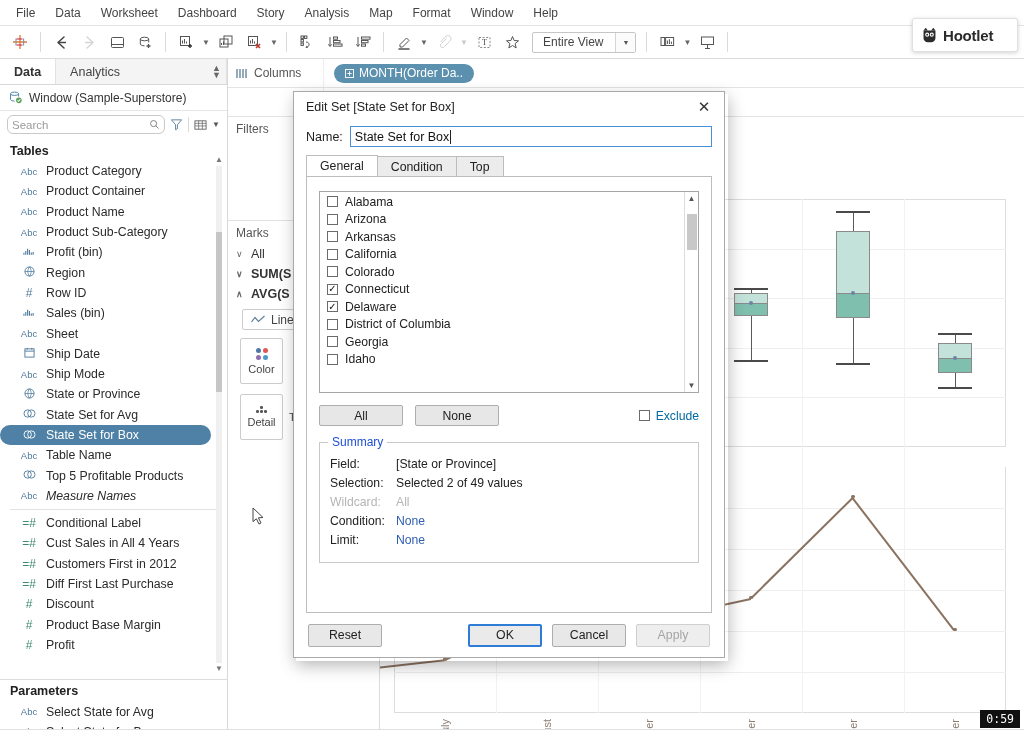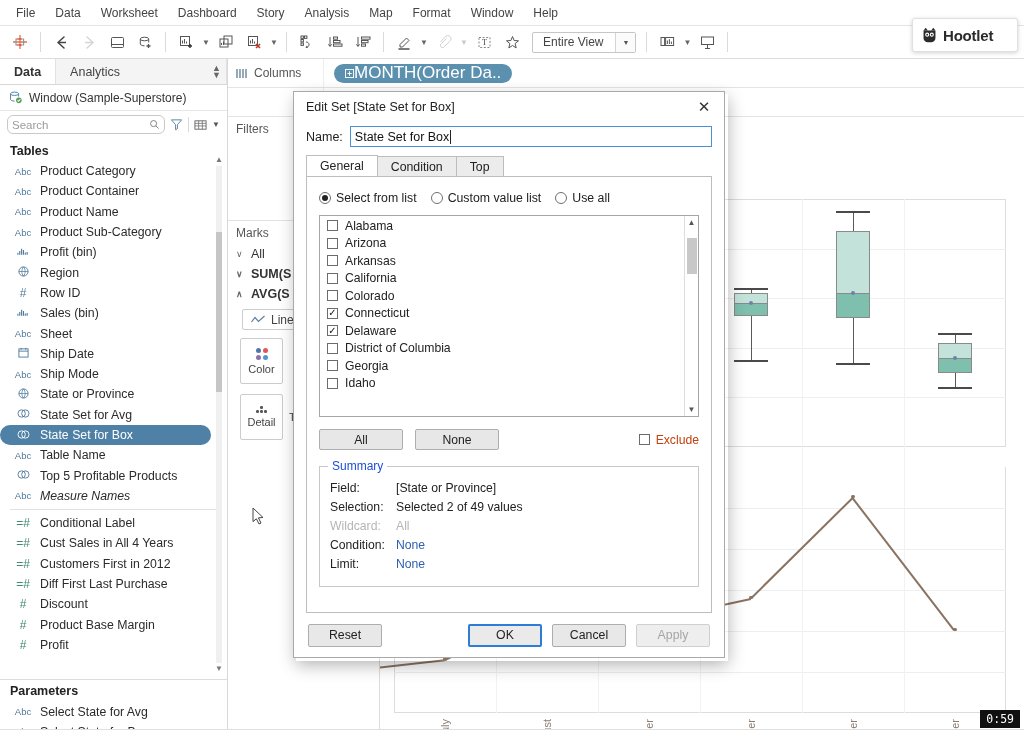--- a/index.html
+++ b/index.html
@@ -74,21 +74,21 @@
   #searchrow { height:27px; display:flex; align-items:center; gap:5px; padding:0 7px; }
   #searchbox { flex:1; height:19px; border:1px solid #c9c9c9; background:#fff;
                display:flex; align-items:center; padding:0 4px; border-radius:6px;}
   #searchbox .ph { flex:1; color:#9b9b9b; font-size:11.5px; }
   .srch-icn { color:#777; }
   .sep-v { width:1px; height:15px; background:#d8d8d8; }
 
   #fieldlist { flex:1; overflow:hidden; position:relative; padding-top:2px; }
   .section-hd { font-weight:bold; font-size:12.5px; color:#222; padding:4px 0 3px 10px; }
   .field {
-    height:20.3px; display:flex; align-items:center; gap:6px; padding-left:12px;
+    height:20.3px; display:flex; align-items:center; gap:6px; padding-left:18px;
     font-size:12.3px; color:#2b2b2b; cursor:default; white-space:nowrap;
   }
   .field .ic { width:22px; text-align:center; font-size:10px; color:#4f7a9b; flex:none; }
   .field.measure .ic { color:#3e8a6e; }
   .field .nm { overflow:hidden; text-overflow:ellipsis; }
   .field.sel { background:#4e81a5; border-radius:10px; margin-right:16px; }
   .field.sel .nm { color:#fff; }
   .field.sel .ic { color:#fff; }
   .field.italic .nm { font-style:italic; }
   .fdivider { height:1px; background:#e1e1e1; margin:3px 10px 3px 10px; }
@@ -107,22 +107,22 @@
   #topshelves { display:flex; height:58px; }
   #pagesfilters { width:152px; border-right:1px solid #dcdcdc; }
   .shelf-box { border-bottom:1px solid #e2e2e2; }
   .shelf-lab { font-size:12px; color:#555; padding:4px 0 0 8px; }
 
   #colsrow-wrap { flex:1; display:flex; flex-direction:column; }
   .shelf-row { height:29px; display:flex; align-items:center; border-bottom:1px solid #e4e4e4; }
   .shelf-row .rlab { width:96px; display:flex; align-items:center; gap:6px; font-size:12px; color:#555;
                      padding-left:8px; border-right:1px solid #eee; height:100%; }
   .pill {
-    height:19px; border-radius:10px; display:inline-flex; align-items:center; 
-    padding:0 11px; font-size:17px; color:#fff; white-space:nowrap; margin-left:10px; cursor:default;
+    height:19px; border-radius:10px; display:inline-flex; align-items:center; gap:5px;
+    padding:0 11px; font-size:12px; color:#fff; white-space:nowrap; margin-left:10px; cursor:default;
   }
   .pill.blue { background:#5b91af; }
   .pill.green { background:#4cad7f; }
 
   #bodysplit { flex:1; display:flex; }
   #sidecards { width:152px; border-right:1px solid #dcdcdc; display:flex; flex-direction:column;
                background:#fff; }
   .card { border-bottom:1px solid #e2e2e2; }
   .card-hd { font-size:12px; color:#555; padding:5px 0 4px 8px; }
   .marks-row { display:flex; align-items:center; gap:5px; font-size:12.5px; color:#333;
@@ -211,21 +211,21 @@
   .cb.on::after { content:"✓"; font-size:10px; color:#111; line-height:10px; }
   #listscroll { width:14px; border-left:1px solid #dcdcdc; background:#fff; position:relative; }
   #listscroll .ar { position:absolute; left:0; width:13px; height:13px; text-align:center;
                     line-height:13px; font-size:8px; color:#555; }
   #listscroll .thumb { position:absolute; left:2px; width:10px; top:22px; height:36px; background:#c8c8c8;}
 
   #allnone { display:flex; align-items:center; gap:12px; padding:12px 0 0 0; }
   .btn { height:21px; min-width:84px; border:1px solid #aeaeae; background:#e7e7e7;
          font-size:12.2px; color:#222; display:flex; align-items:center; justify-content:center;
          border-radius:2px; cursor:default; }
-  #exclwrap { margin-left:auto; display:flex; align-items:center; gap:6px; font-size:12.2px; color:#c2410c; }
+  #exclwrap { margin-left:auto; display:flex; align-items:center; gap:6px; font-size:12.2px; color:#0369a1; }
 
   #summary { margin-top:16px; border:1px solid #c8c8c8; padding:12px 10px 12px 10px; position:relative; }
   #summary .legend { position:absolute; top:-8px; left:8px; background:#fff; padding:0 4px;
                      font-size:12px; color:#1d4ed8; }
   .srow { display:flex; font-size:12.2px; line-height:19px; }
   .srow .k { width:66px; color:#222; }
   .srow .v { color:#222; }
   .srow.dim .k, .srow.dim .v { color:#b5b5b5; }
   .srow .v.link { color:#2f5fb0; }
 
@@ -797,28 +797,20 @@
     </div>
   </div>
 
   <div id="tabs">
     <div class="dtb active">General</div>
     <div class="dtb">Condition</div>
     <div class="dtb">Top</div>
   </div>
 
   <div id="tabpanel">
-    <div id="radios">
-      <span class="radio on"></span>
-      <span class="rsp">Select from list</span>
-      <span class="radio"></span>
-      <span class="rsp">Custom value list</span>
-      <span class="radio"></span>
-      <span>Use all</span>
-    </div>
 
     <div id="listwrap">
       <div id="listbody">
         <div id="items">
             <div class="itm">
               <span class="cb"></span>
               <span>Alabama</span>
             </div>
             <div class="itm">
               <span class="cb"></span>

